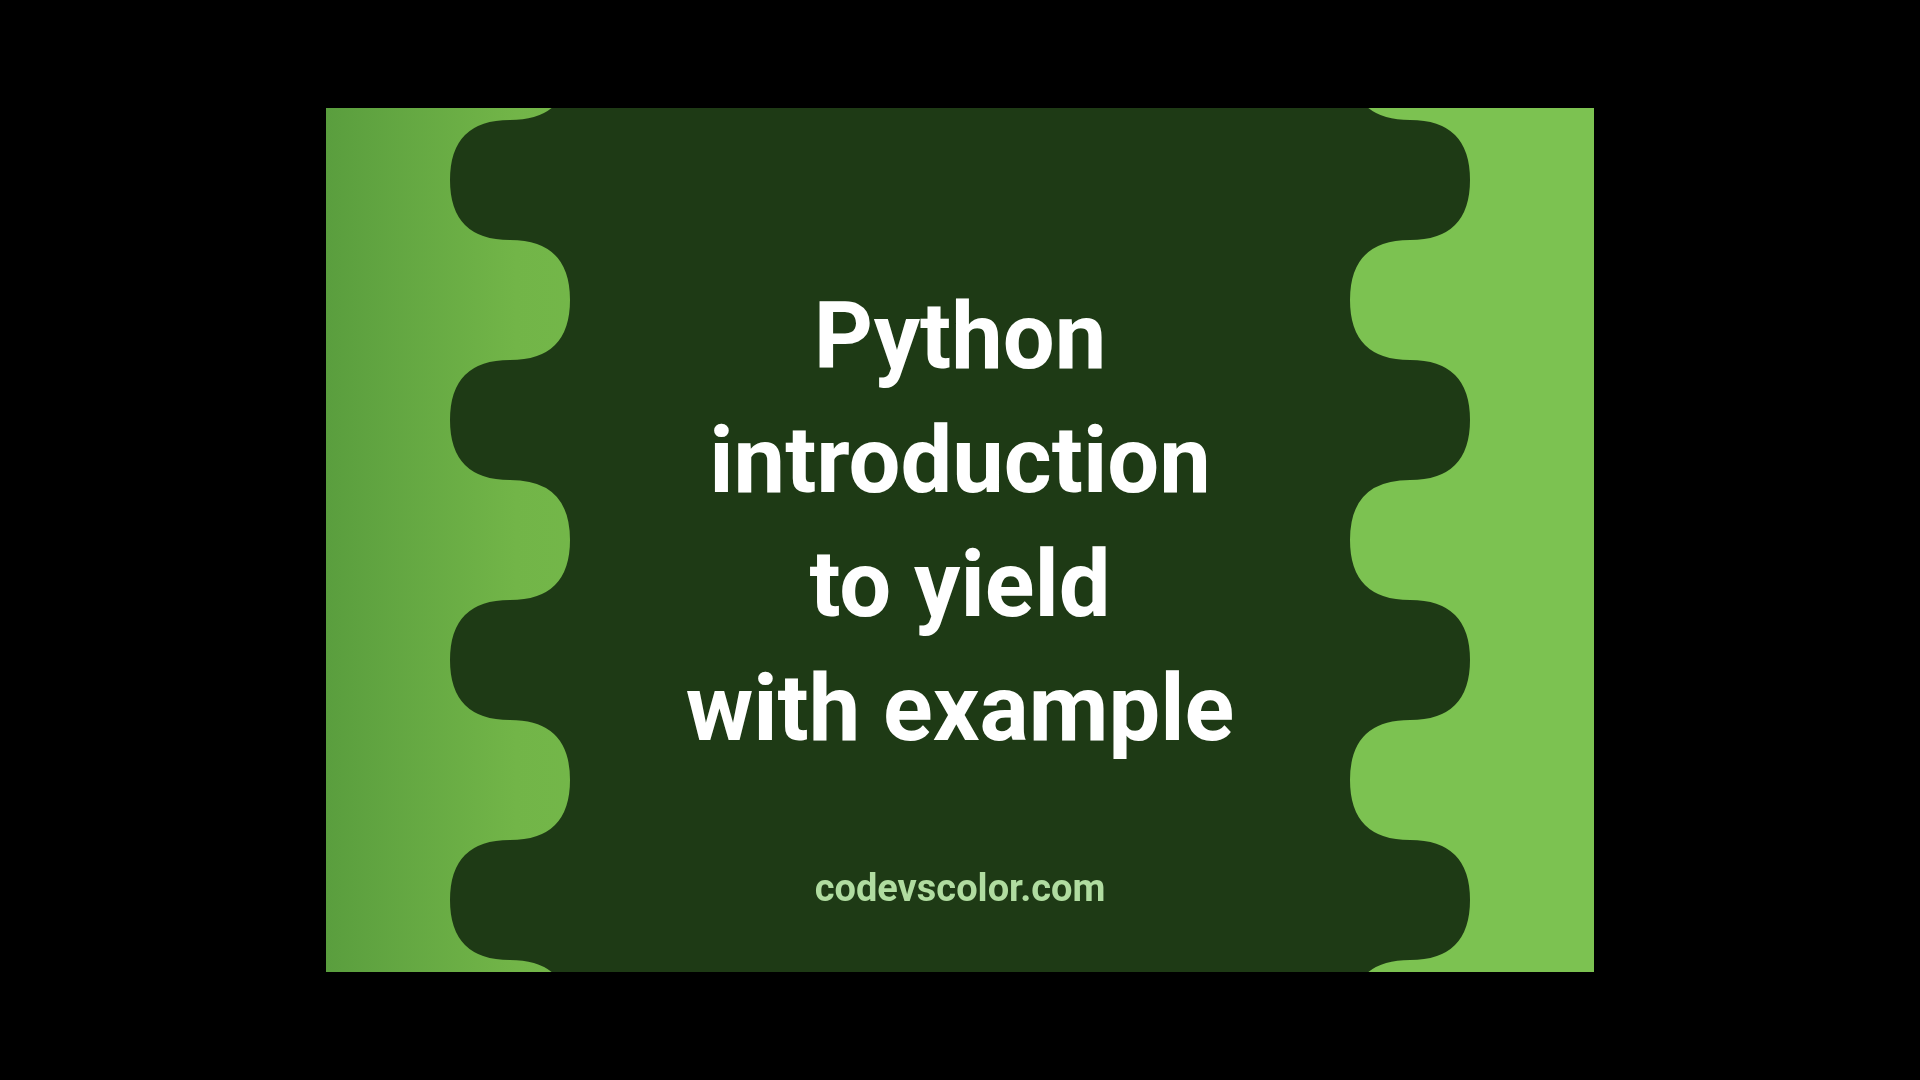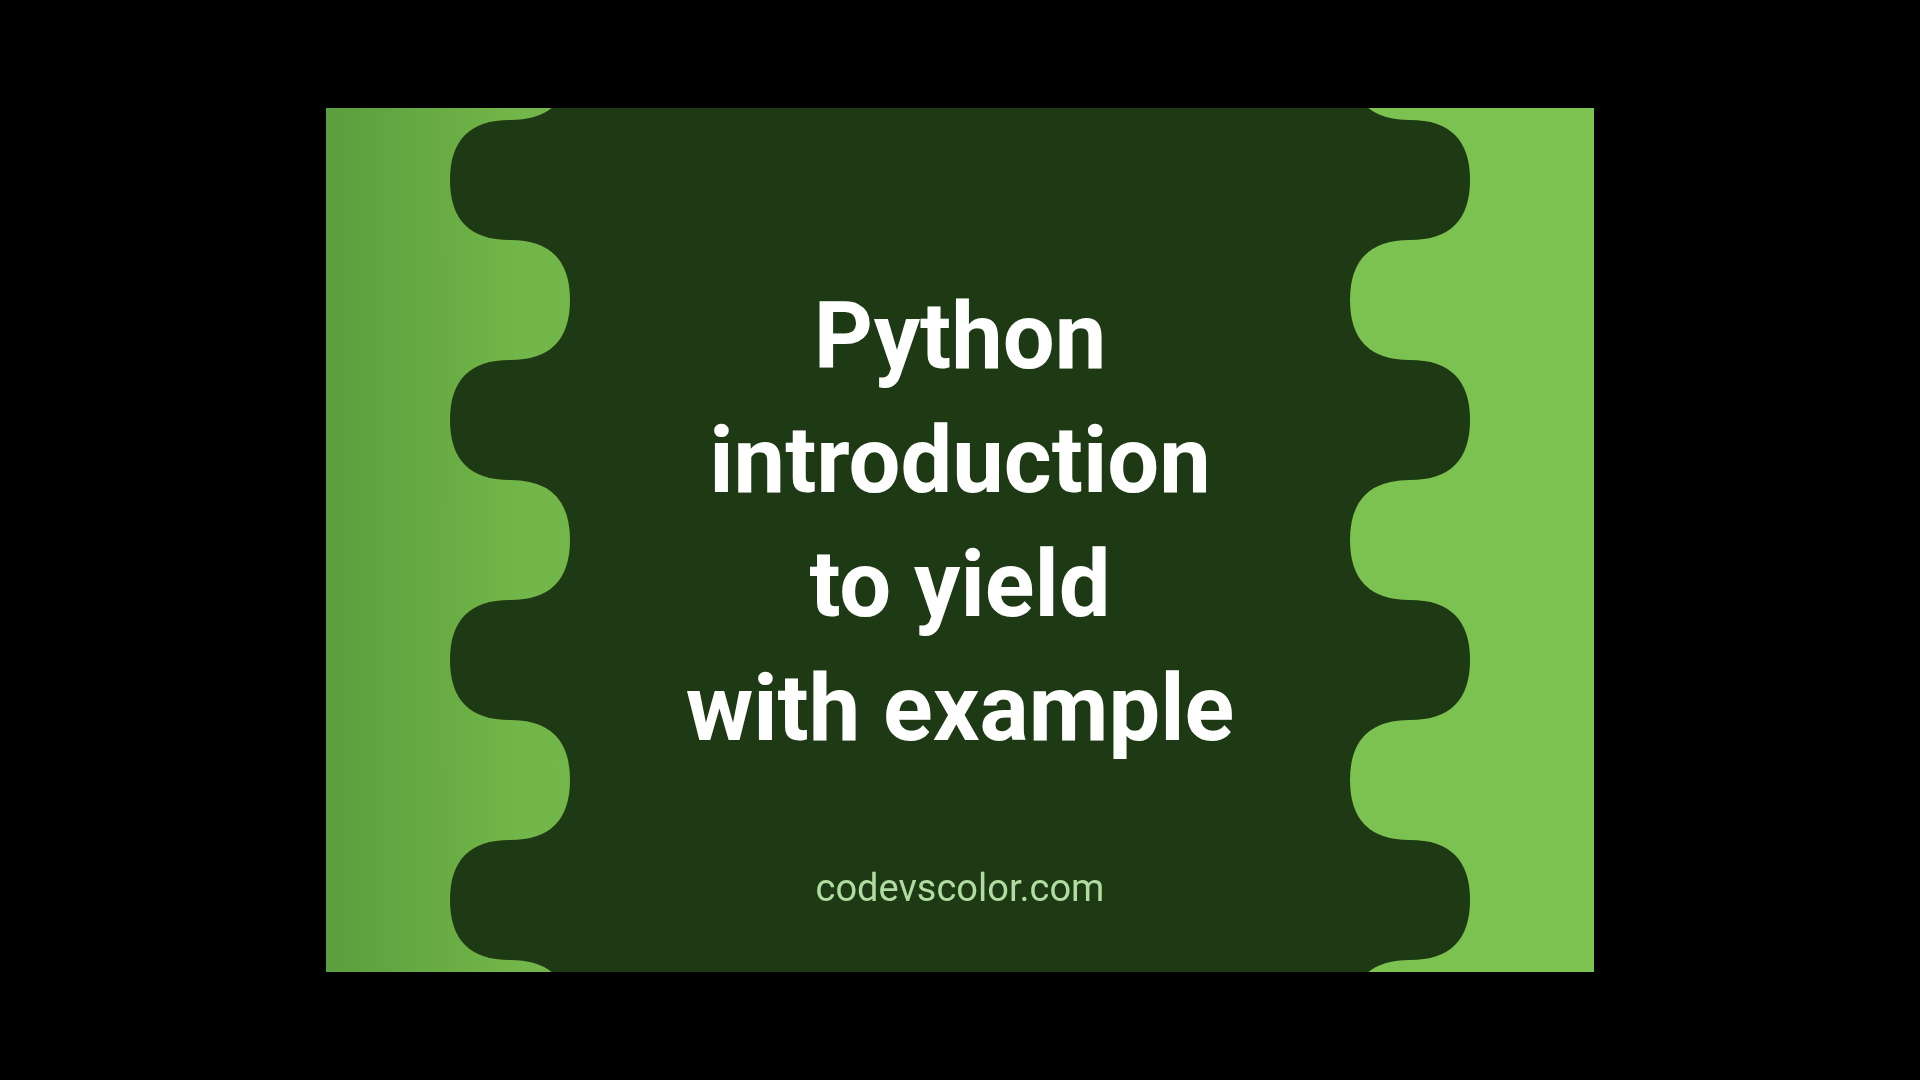--- a/index.html
+++ b/index.html
@@ -55,21 +55,21 @@
       width: 900px;
     }
     
     .footer-text {
       position: absolute;
       bottom: 62px;
       left: 50%;
       transform: translateX(-50%);
       color: #b0dca0;
       font-size: 38px;
-      font-weight: 400;
+      font-weight: 700;
       text-align: center;
     }
   </style>
 </head>
 <body>
 
 <div class="canvas">
 
   <div class="blob">
     <svg viewBox="0 0 1100 960" xmlns="http://www.w3.org/2000/svg">

